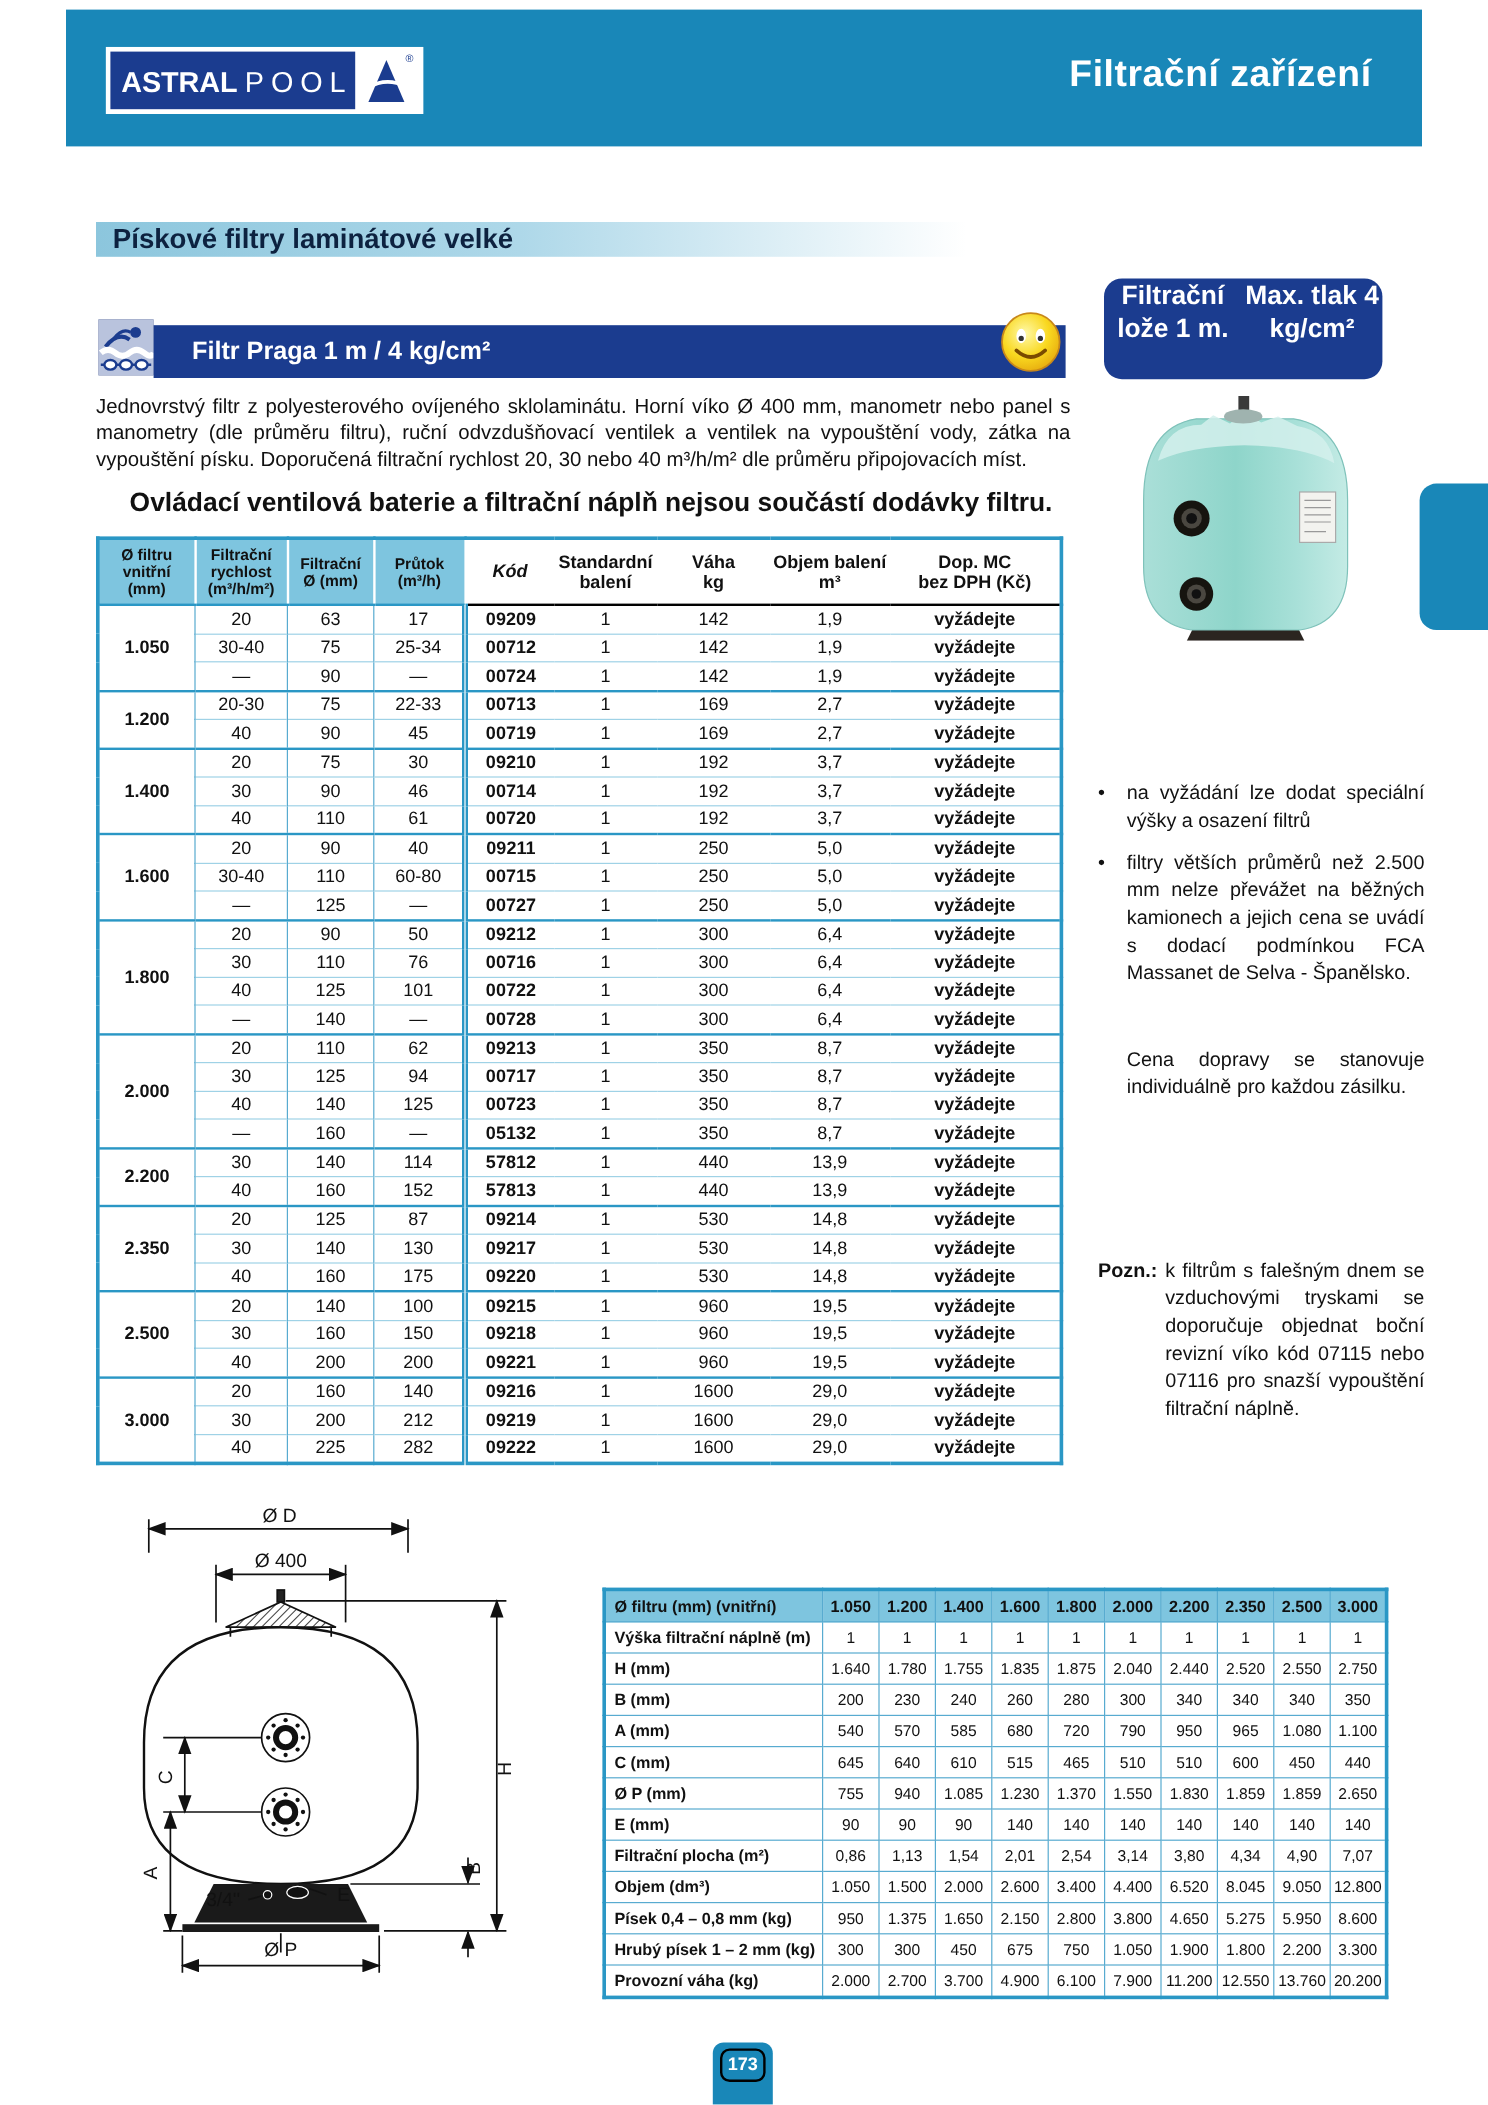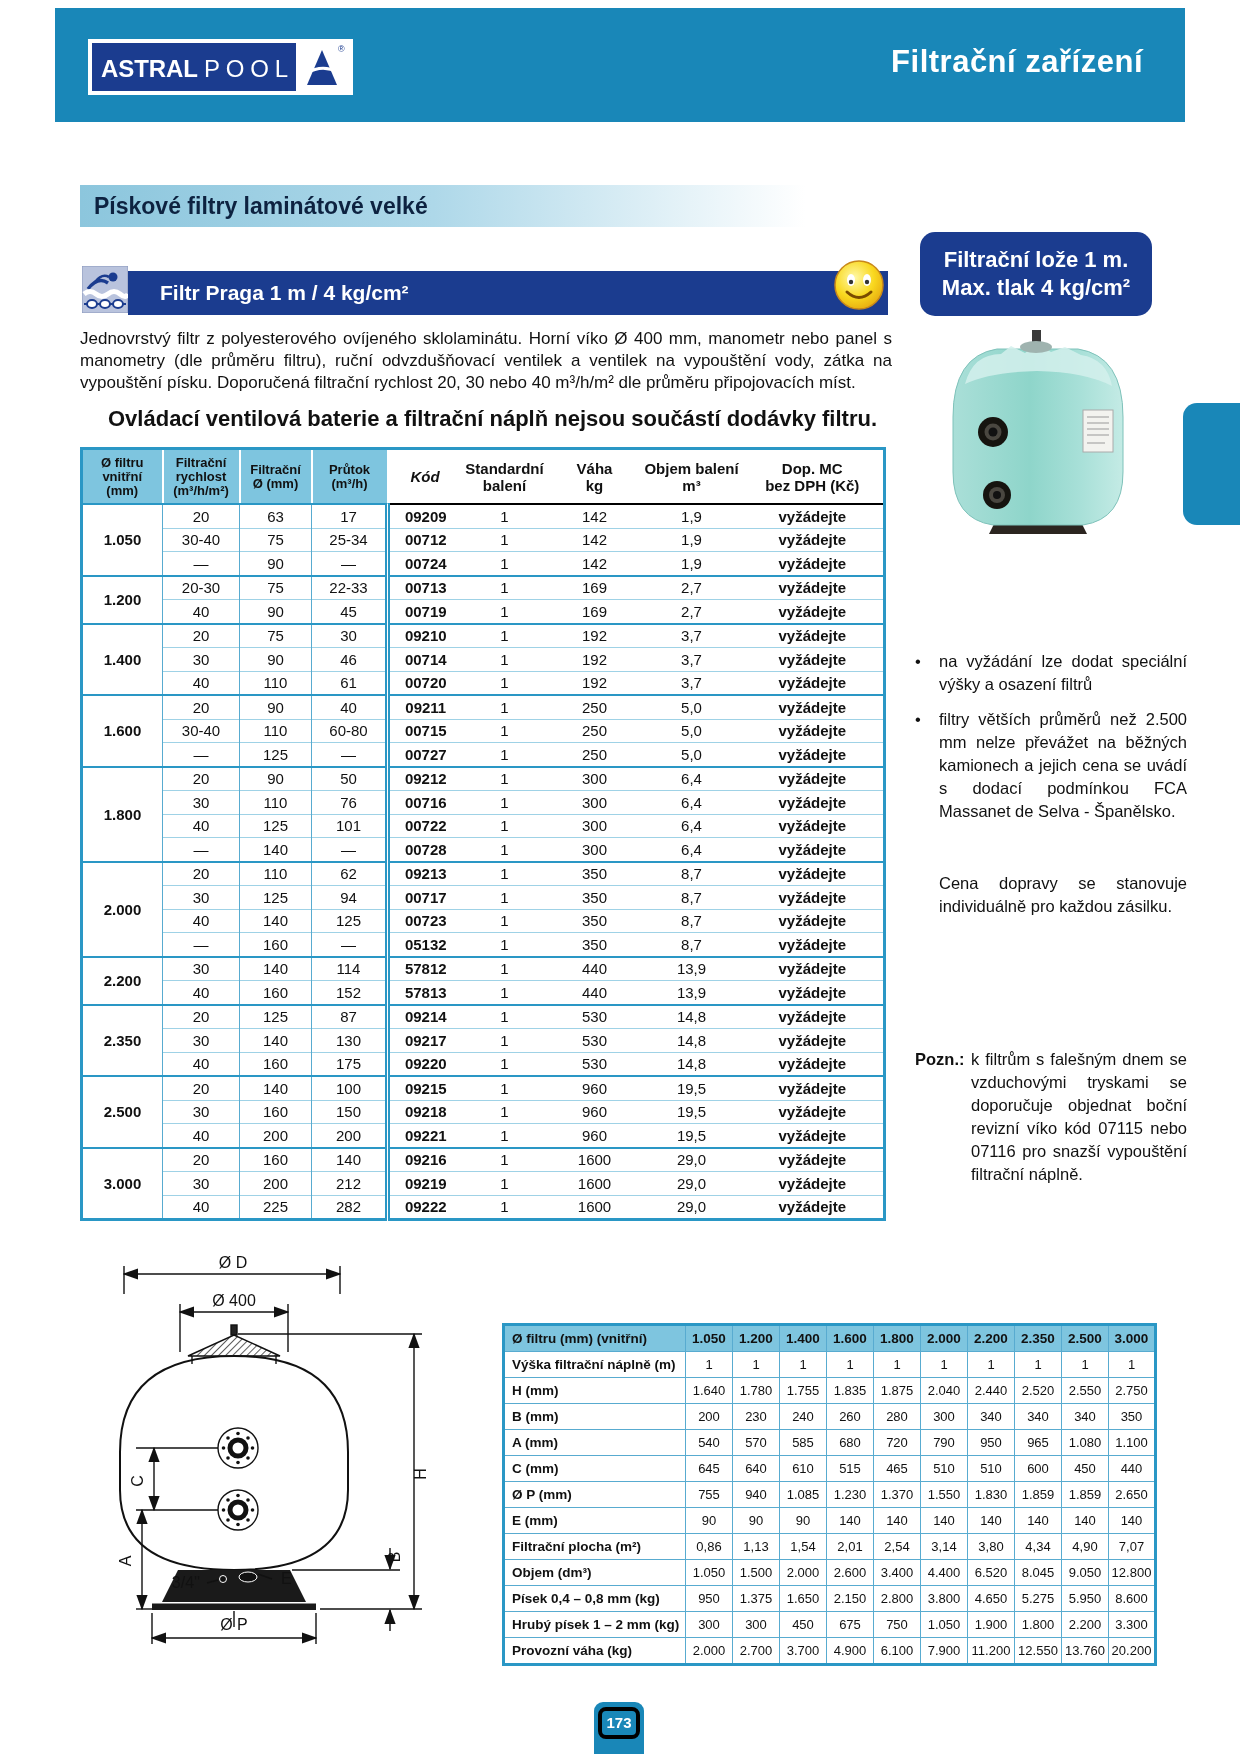--- a/index.html
+++ b/index.html
@@ -6,21 +6,21 @@
   #page{position:relative;width:1240px;height:1754px;background:#fff;overflow:hidden;
         font-family:"Liberation Sans",sans-serif;color:#111;}
   .abs{position:absolute;}
 
   
   .topband{left:55px;top:8px;width:1130px;height:114px;background:var(--band_blue);}
   .band-title{position:absolute;right:42px;top:36px;font-size:31px;font-weight:bold;color:#fff;letter-spacing:.5px;}
   .logo{position:absolute;left:33px;top:31px;width:265px;height:56px;}
 
   
-  .section-bar{left:80px;top:185px;width:930px;height:42px;
+  .section-bar{left:80px;top:185px;width:930px;height:29px;
      background:linear-gradient(to right,#8cc6dd 0%,#aed8e9 38%,#ffffff 78%);
      display:flex;align-items:center;padding-left:14px;box-sizing:border-box;
      font-size:23px;font-weight:bold;color:#0d2240;}
 
   .swim-icon{left:82px;top:266px;width:46px;height:47px;}
   .praga-bar{left:128px;top:271px;width:760px;height:44px;background:var(--navy);
      display:flex;align-items:center;padding-left:32px;box-sizing:border-box;
      color:#fff;font-size:21px;font-weight:bold;}
   .smiley{left:833px;top:259px;width:52px;height:52px;}
 
@@ -40,21 +40,21 @@
   .main-table td{height:22.5px;border-top:1px solid #9fd2e6;}
   .main-table tr.gs td{border-top:2px solid var(--tbl_border);}
   .main-table td.cl{border-left:1px solid #58abd0;border-right:1px solid #58abd0;}
   .main-table td.dia{font-weight:bold;border-right:1px solid #58abd0;}
   .main-table td.c-kod{border-left:5px double var(--tbl_border);font-weight:bold;}
   .main-table td.c-price{font-weight:bold;}
 
   
   .badge{left:920px;top:232px;width:232px;height:84px;background:var(--navy);border-radius:15px;
      color:#fff;font-size:22px;font-weight:bold;line-height:28px;text-align:center;
-     display:flex;flex-direction:column;justify-content:center;}
+     display:flex;flex-direction:row;justify-content:center;}
   .photo{left:935px;top:322px;width:205px;height:212px;}
   .side-tab{left:1183px;top:403px;width:57px;height:122px;background:var(--band_blue);
      border-radius:14px 0 0 14px;}
   .bullets{left:915px;top:650px;width:272px;font-size:16.5px;line-height:23px;}
   .b-item{display:flex;margin-bottom:12px;}
   .dot{width:24px;flex:none;}
   .b-text{width:248px;text-align:justify;}
   .shipping{left:939px;top:872px;width:248px;font-size:16.5px;line-height:23px;text-align:justify;}
   .pozn{left:915px;top:1048px;width:272px;font-size:16.5px;line-height:23px;display:flex;}
   .pozn-label{width:56px;flex:none;font-weight:bold;}
@@ -67,21 +67,21 @@
   
   .dims-table{left:502px;top:1323px;border-collapse:collapse;table-layout:fixed;
      border:3px solid var(--tbl_border);font-size:13px;}
   .dims-table th,.dims-table td{border:1px solid #58abd0;height:25px;padding:0;text-align:center;vertical-align:middle;}
   .dims-table thead th{background:var(--cell_blue);font-weight:bold;font-size:13.5px;}
   .dims-table th.corner,.dims-table td.dl{text-align:left;padding-left:7px;font-weight:bold;font-size:13.5px;}
 
   
   .page-tab{left:594px;top:1702px;width:50px;height:52px;background:var(--band_blue);
      border-radius:9px 9px 0 0;}
-  .page-num{margin:5px auto 0 auto;width:34px;height:24px;border:4px solid #000000;border-radius:8px;
+  .page-num{margin:5px auto 0 auto;width:34px;height:24px;border:2px solid #000000;border-radius:8px;
      color:#fff;font-size:15px;font-weight:bold;text-align:center;line-height:24px;}
 </style>
 </head>
 <body>
 
 <div id="page">
 
   <div class="abs topband">
     <svg class="logo" viewBox="0 0 265 56">
       <rect x="0" y="0" width="265" height="56" fill="#ffffff"></rect>

